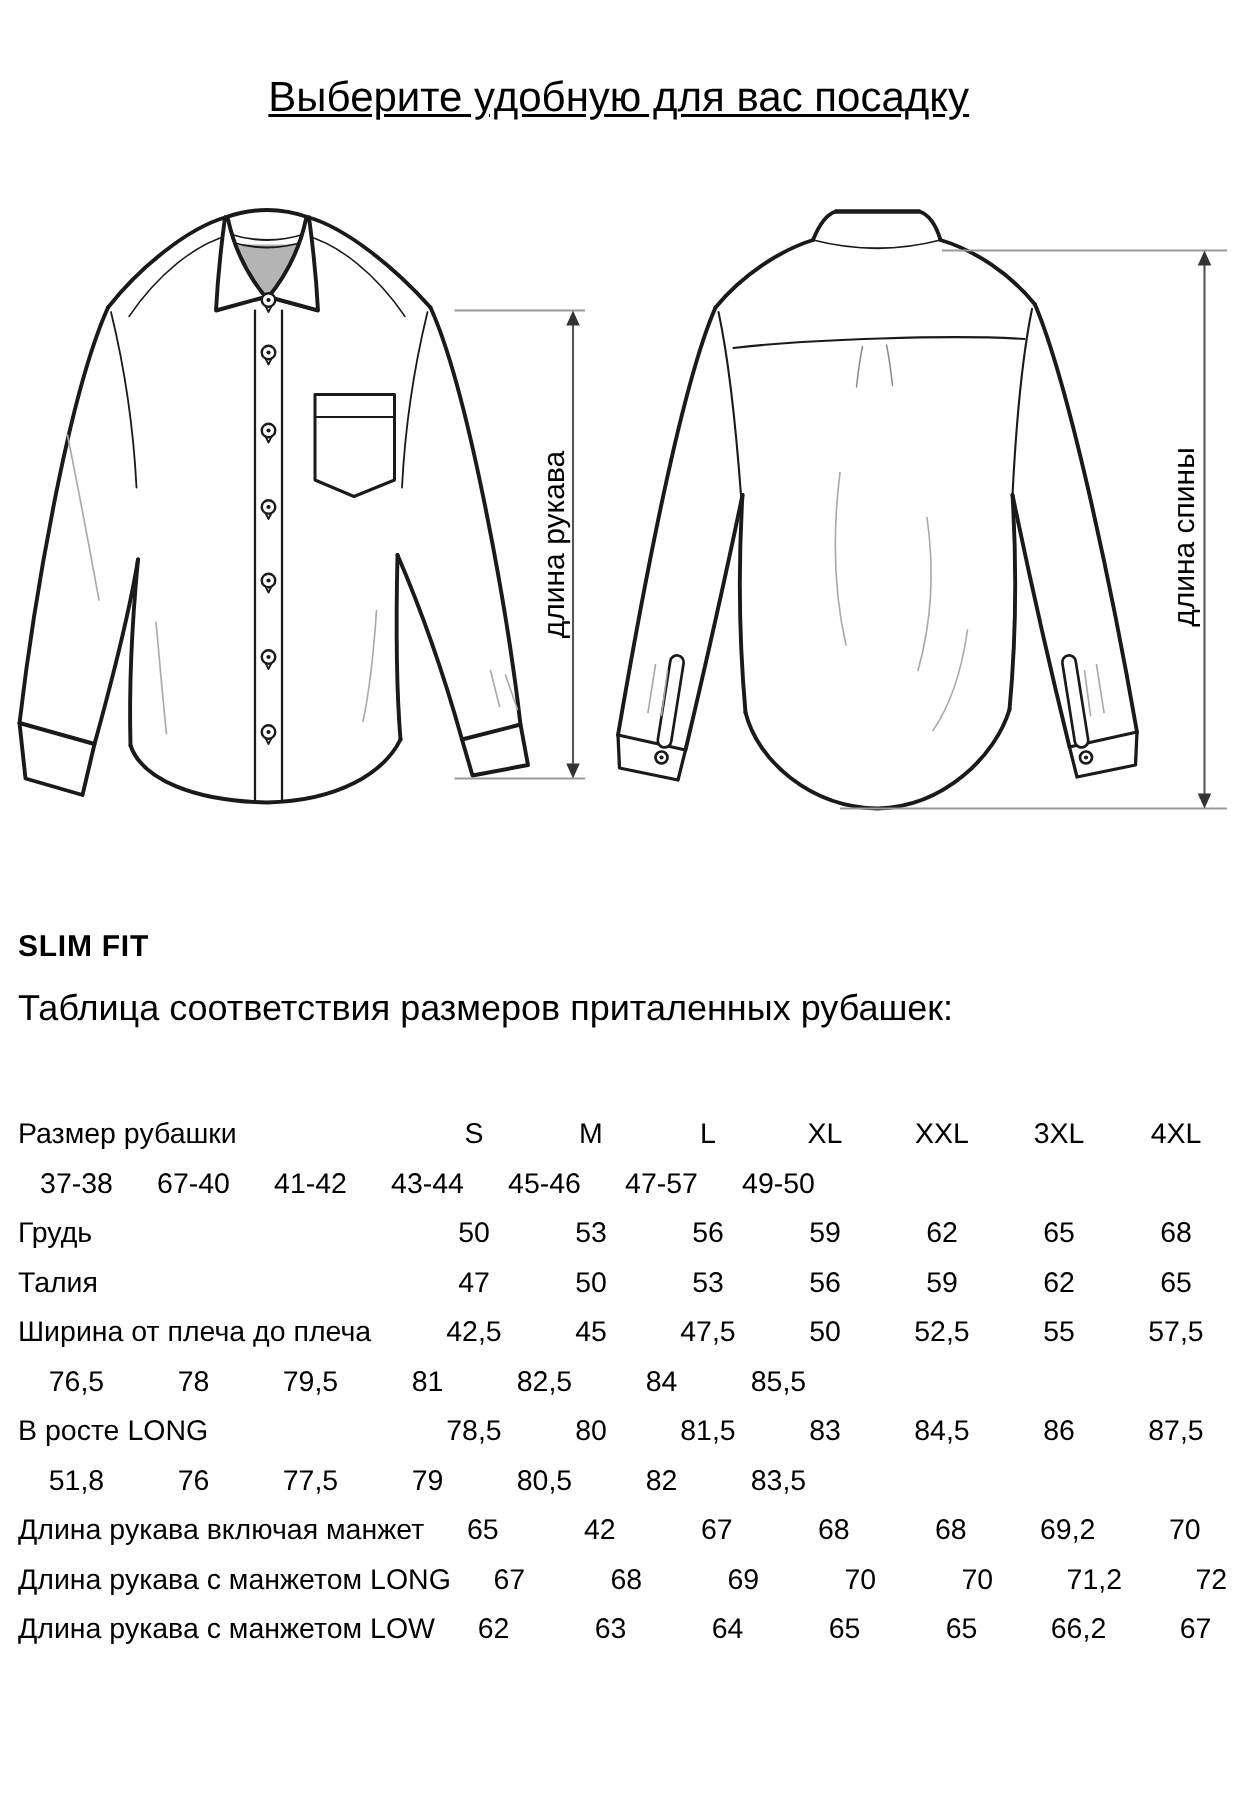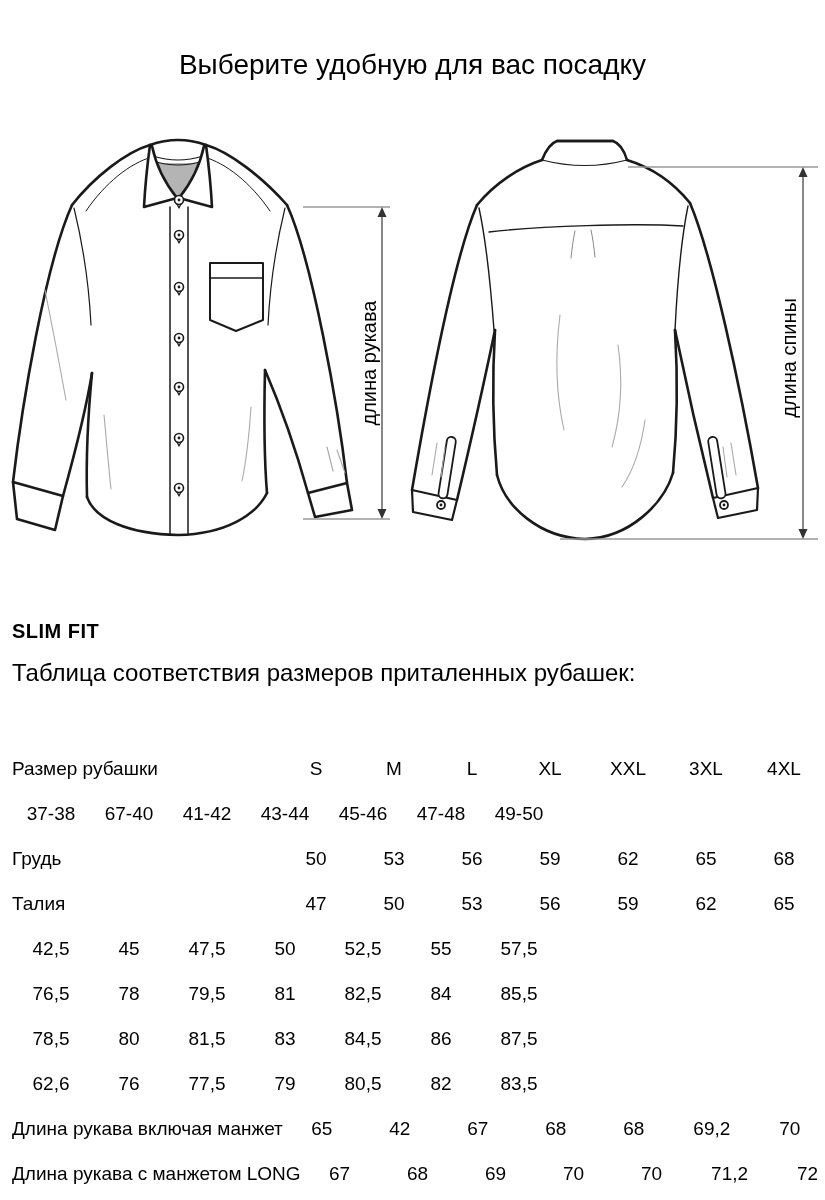--- a/index.html
+++ b/index.html
@@ -2,34 +2,34 @@
 <html><head>
 <meta charset="utf-8">
 <style>
   html,body{margin:0;padding:0;}
   body{
     width:825px;height:1200px;background:#ffffff;position:relative;
     font-family:"Liberation Sans",sans-serif;color:#000;overflow:hidden;
   }
   .page-title{
     position:absolute;top:48px;left:0;width:825px;text-align:center;
-    font-size:28px;line-height:34px;color:#000;
+    font-size:28px;line-height:34px;color:#000;text-decoration:underline;
   }
   .shirts-svg{position:absolute;top:115px;left:0;}
   .section-heading{
     position:absolute;top:620px;left:12px;
     font-size:20px;font-weight:bold;letter-spacing:.5px;
   }
   .section-subtitle{
     position:absolute;top:659px;left:12px;font-size:24px;
   }
   .size-table{
     position:absolute;top:740px;left:12px;width:812px;font-size:19px;
   }
-  .tr{display:flex;height:33px;align-items:center;margin-top:12px;}
+  .tr{display:flex;height:33px;align-items:center;}
   .td-label{flex:0 0 265px;white-space:nowrap;}
   .td-val{flex:0 0 78px;text-align:center;white-space:nowrap;}
 </style>
 </head>
 <body>
 
 <div class="page-title">Выберите удобную для вас посадку</div>
 
 <svg class="shirts-svg" width="825" height="475" viewBox="0 0 825 475">
 
@@ -207,21 +207,21 @@
       <div class="td-val">XXL</div>
       <div class="td-val">3XL</div>
       <div class="td-val">4XL</div>
     </div>
     <div class="tr">
       <div class="td-val">37-38</div>
       <div class="td-val">67-40</div>
       <div class="td-val">41-42</div>
       <div class="td-val">43-44</div>
       <div class="td-val">45-46</div>
-      <div class="td-val">47-48</div>
+      <div class="td-val">47-57</div>
       <div class="td-val">49-50</div>
     </div>
     <div class="tr">
       <div class="td-label">Грудь</div>
       <div class="td-val">50</div>
       <div class="td-val">53</div>
       <div class="td-val">56</div>
       <div class="td-val">59</div>
       <div class="td-val">62</div>
       <div class="td-val">65</div>
@@ -231,48 +231,50 @@
       <div class="td-label">Талия</div>
       <div class="td-val">47</div>
       <div class="td-val">50</div>
       <div class="td-val">53</div>
       <div class="td-val">56</div>
       <div class="td-val">59</div>
       <div class="td-val">62</div>
       <div class="td-val">65</div>
     </div>
     <div class="tr">
+      <div class="td-label">Ширина от плеча до плеча</div>
       <div class="td-val">42,5</div>
       <div class="td-val">45</div>
       <div class="td-val">47,5</div>
       <div class="td-val">50</div>
       <div class="td-val">52,5</div>
       <div class="td-val">55</div>
       <div class="td-val">57,5</div>
     </div>
     <div class="tr">
       <div class="td-val">76,5</div>
       <div class="td-val">78</div>
       <div class="td-val">79,5</div>
       <div class="td-val">81</div>
       <div class="td-val">82,5</div>
       <div class="td-val">84</div>
       <div class="td-val">85,5</div>
     </div>
     <div class="tr">
+      <div class="td-label">В росте LONG</div>
       <div class="td-val">78,5</div>
       <div class="td-val">80</div>
       <div class="td-val">81,5</div>
       <div class="td-val">83</div>
       <div class="td-val">84,5</div>
       <div class="td-val">86</div>
       <div class="td-val">87,5</div>
     </div>
     <div class="tr">
-      <div class="td-val">62,6</div>
+      <div class="td-val">51,8</div>
       <div class="td-val">76</div>
       <div class="td-val">77,5</div>
       <div class="td-val">79</div>
       <div class="td-val">80,5</div>
       <div class="td-val">82</div>
       <div class="td-val">83,5</div>
     </div>
     <div class="tr">
       <div class="td-label">Длина рукава включая манжет</div>
       <div class="td-val">65</div>
@@ -287,20 +289,21 @@
       <div class="td-label">Длина рукава с манжетом LONG</div>
       <div class="td-val">67</div>
       <div class="td-val">68</div>
       <div class="td-val">69</div>
       <div class="td-val">70</div>
       <div class="td-val">70</div>
       <div class="td-val">71,2</div>
       <div class="td-val">72</div>
     </div>
     <div class="tr">
+      <div class="td-label">Длина рукава с манжетом LOW</div>
       <div class="td-val">62</div>
       <div class="td-val">63</div>
       <div class="td-val">64</div>
       <div class="td-val">65</div>
       <div class="td-val">65</div>
       <div class="td-val">66,2</div>
       <div class="td-val">67</div>
     </div>
   </div>
 

